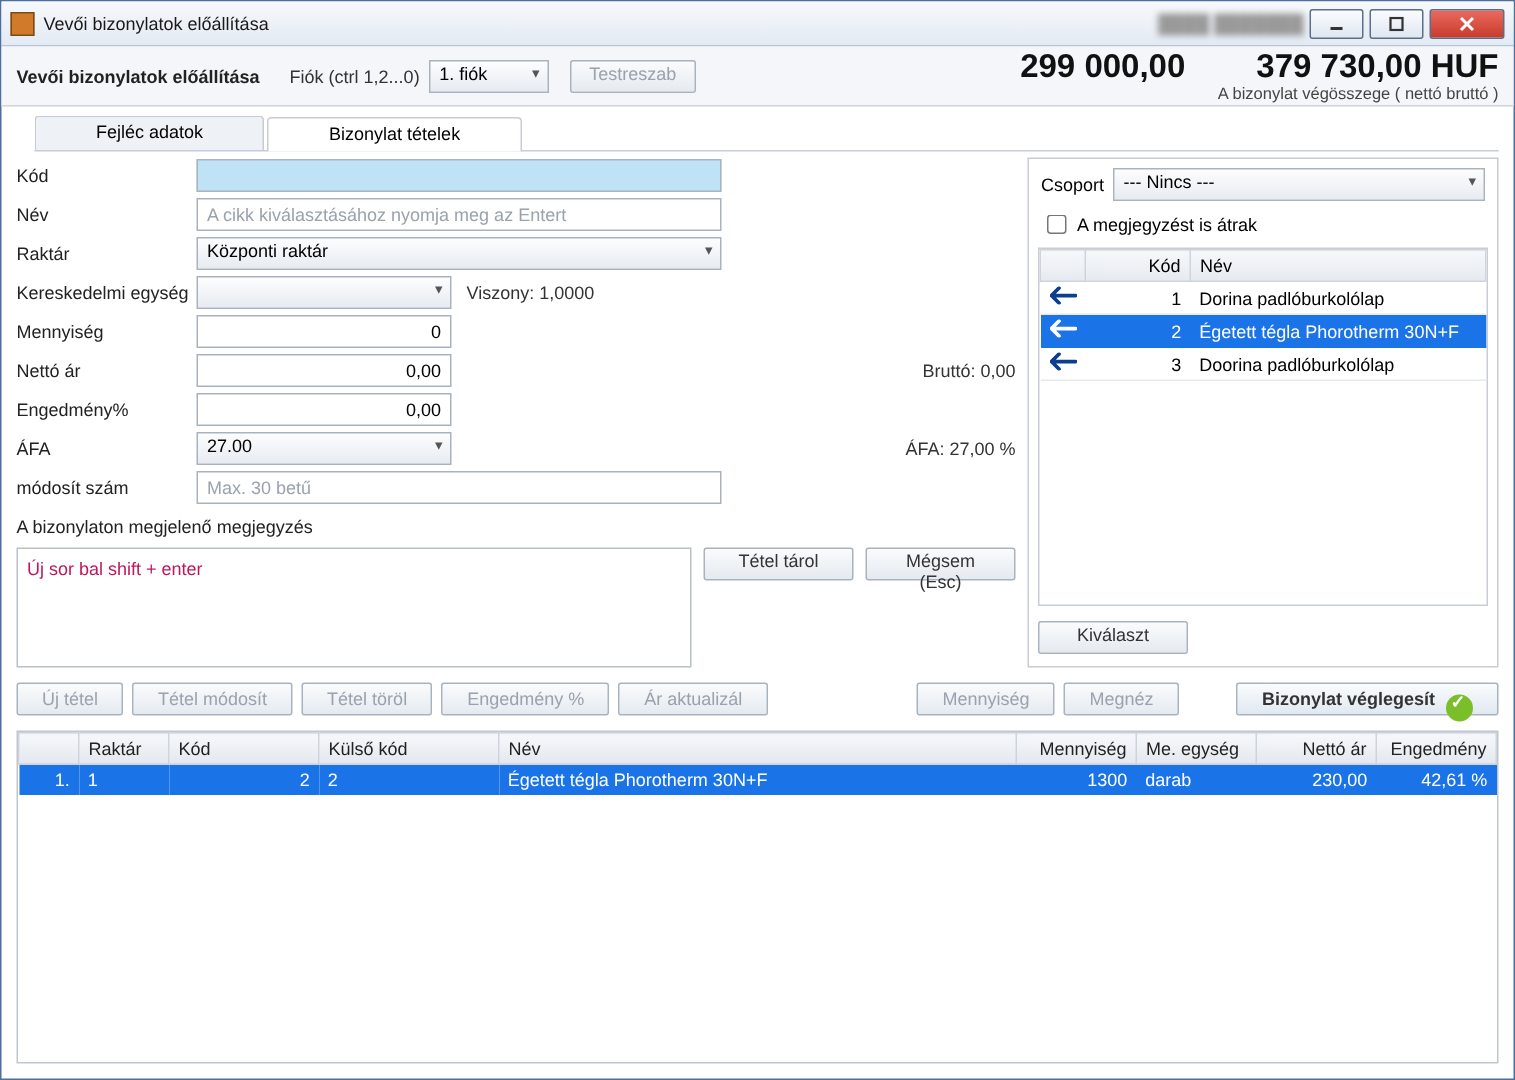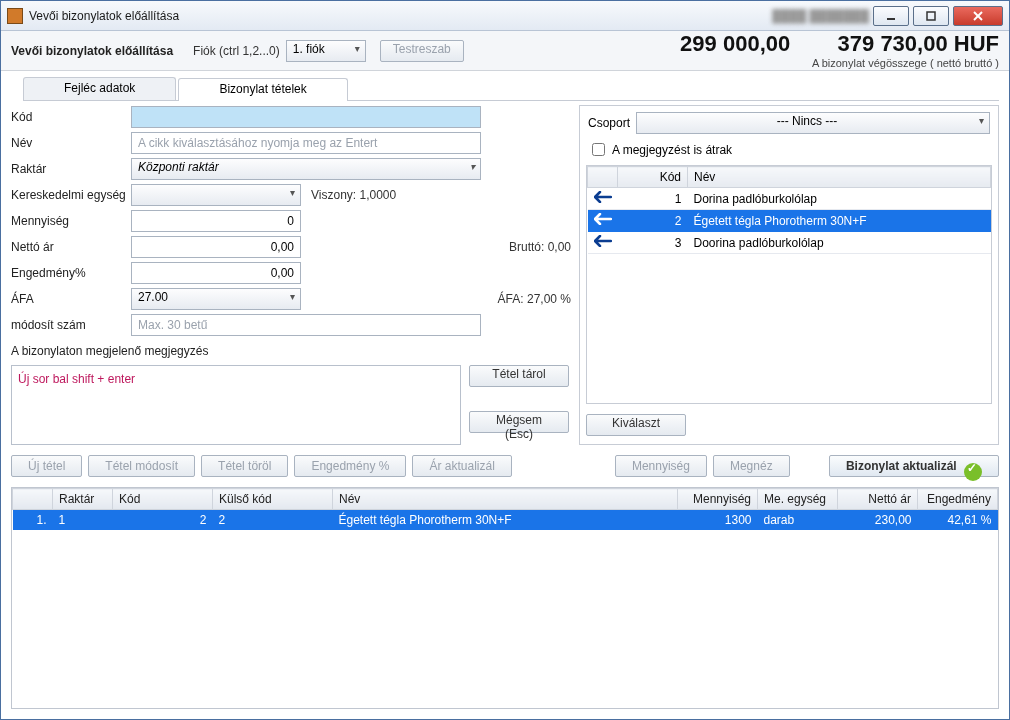--- a/index.html
+++ b/index.html
@@ -30,28 +30,28 @@
   .tab.active { background:#fff; font-weight:normal; position:relative; top:1px;}
   .mid { display:flex; gap:8px; }
   .form-area { flex:0 0 560px; display:flex; flex-direction:column; gap:2px;}
   .row { display:flex; align-items:center; height:24px; }
   .row .flabel { width:120px; color:#222; }
   .input.full { width:350px; }
   .input.num { width:170px; text-align:right;}
   .input.code { width:350px; background:#bfe2f7;}
   .input.ph::placeholder { color:#9aa2ad; }
   .info-right { color:#333; margin-left:10px;}
-  .select-wide { width:350px;font-style:italic; }
+  .select-wide { width:350px; }
   .select-mid { width:170px; }
   .textarea-box { width:450px; height:80px; border:1px solid #b8c0cc; background:#fff; padding:6px; color:#be185d;}
-  .btn-stack { display:flex; flex-direction:column; gap:24px; margin-left:8px;}
+  .btn-stack { display:flex; flex-direction:row; gap:8px; margin-left:8px;}
   .btn-stack .btn { width:100px; text-align:center;}
   .side-panel { flex:1; border:1px solid #c7ccd5; background:#fff; display:flex; flex-direction:column;}
   .side-top { padding:6px 8px; display:flex; flex-direction:column; gap:6px;}
-  .side-top .grp-row { display:flex; align-items:center; gap:6px;text-align:center;}
+  .side-top .grp-row { display:flex; align-items:center; gap:6px;}
   .side-top .grp-row .select { flex:1;}
   .chk { display:flex; align-items:center; gap:4px;}
   .chk input { width:13px; height:13px;}
   .picker { flex:1; border:1px solid #c7ccd5; margin:0 6px 6px 6px; overflow:auto;}
   .picker table { width:100%; border-collapse:collapse;}
   .picker thead th { background:linear-gradient(#f6f8fb,#e6eaf0); border:1px solid #cfd4dc; padding:3px 6px; text-align:left; font-weight:normal;}
   .picker tbody td { border-bottom:1px solid #e6e9ef; padding:3px 6px;}
   .picker tbody tr.sel td { background:#1a74e8; color:#fff; border-bottom:1px solid #1a74e8;}
   .picker .arrow-cell { width:28px; text-align:center;}
   .arrow-icon { display:inline-block; width:18px; height:12px;}
@@ -223,21 +223,21 @@
       <div class="btn disabled">Új tétel</div>
       <div class="btn disabled">Tétel módosít</div>
       <div class="btn disabled">Tétel töröl</div>
       <div class="btn disabled">Engedmény %</div>
       <div class="btn disabled">Ár aktualizál</div>
       <div style="flex:1"></div>
       <div class="btn disabled">Mennyiség</div>
       <div class="btn disabled">Megnéz</div>
       <div style="flex:0.3"></div>
       <div class="btn finalize">
-        <span>Bizonylat aktualizál</span>
+        <span>Bizonylat véglegesít</span>
         <span class="ok-badge"></span>
       </div>
     </div>
 
     <div class="grid">
       <table>
         <thead>
           <tr>
             <th style="width:40px;text-align:right"></th>
             <th style="width:60px">Raktár</th>

